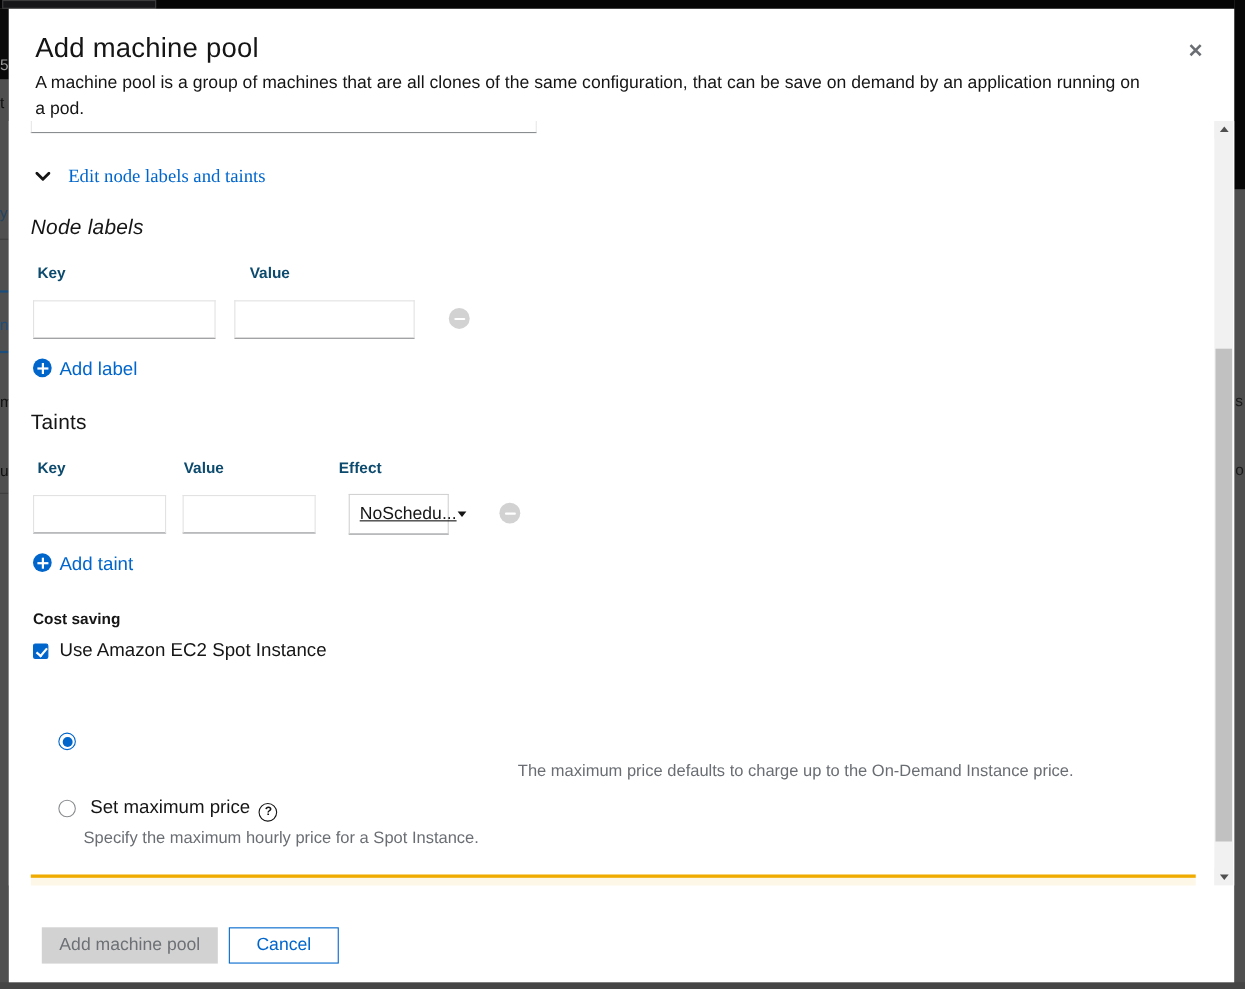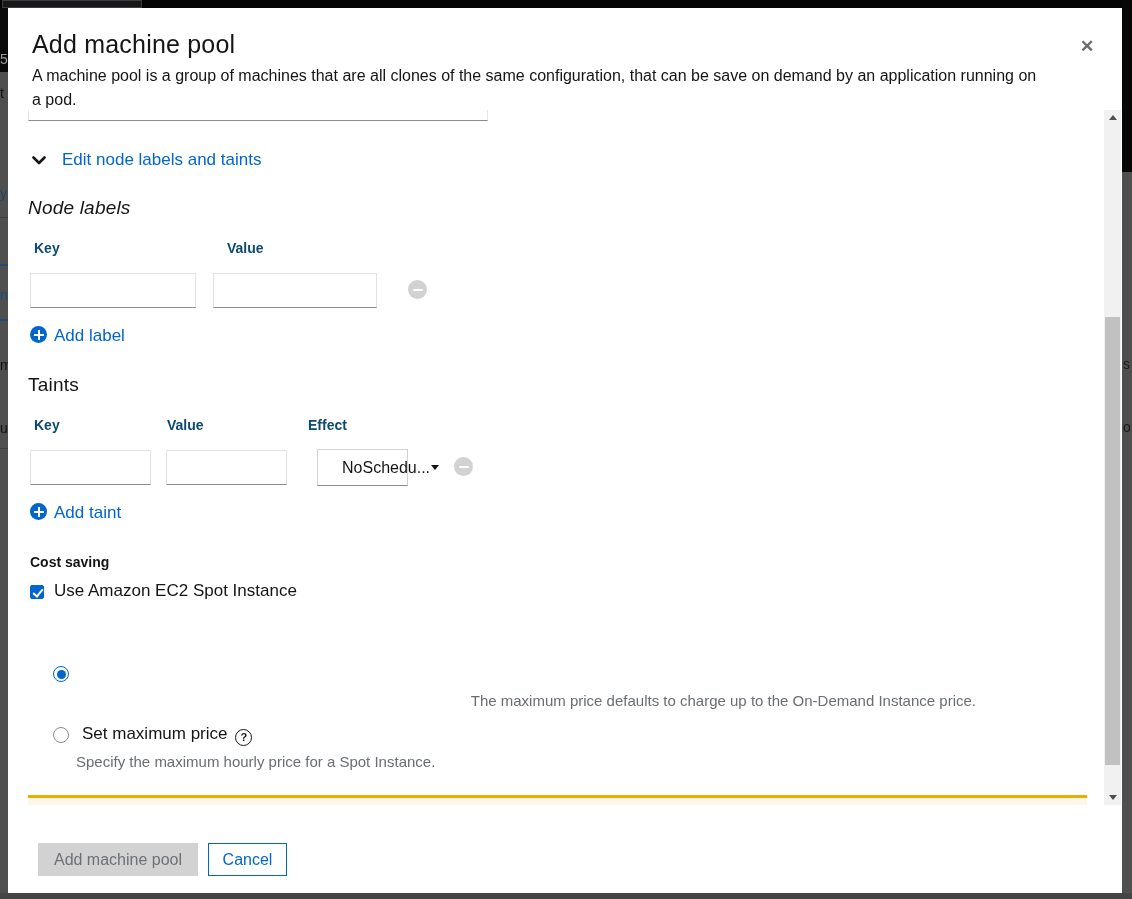--- a/index.html
+++ b/index.html
@@ -33,54 +33,54 @@
   .sb-btn { position:absolute; left:0; width:17px; height:16px; background:#f1f1f1; }
   .sb-up { top:0; } .sb-down { bottom:0; }
   .sb-tri-up { position:absolute; left:4.5px; top:5px; width:0; height:0; border-left:4px solid transparent; border-right:4px solid transparent; border-bottom:5px solid #505050; }
   .sb-tri-down { position:absolute; left:4.5px; top:6px; width:0; height:0; border-left:4px solid transparent; border-right:4px solid transparent; border-top:5px solid #505050; }
   .sb-thumb { position:absolute; left:1px; top:207px; width:15px; height:448px; background:#c1c1c1; }
 
   
   .cut-input { position:absolute; left:20px; top:0; width:460px; height:11px; background:#fff;
     border-left:1px solid #e7e7e7; border-right:1px solid #e7e7e7; border-bottom:1px solid #8a8d90; }
   .expand-row { position:absolute; left:24px; top:40px; display:flex; align-items:center; gap:16px; cursor:pointer; }
-  .expand-link { font-size:17px; color:#0066cc; }
+  .expand-link { font-size:17px; color:#0066cc;font-family:Liberation Serif, serif; }
   .sec-head { position:absolute; font-size:19px; font-weight:500; color:#151515; letter-spacing:.2px; }
   .col-label { position:absolute; font-size:14px; font-weight:700; color:#0c4a6e; }
   .txt-input { position:absolute; height:35px; background:#fff; border:1px solid #e2e2e2; border-bottom:1px solid #8a8d90;
     font-size:16px; padding:0 8px; font-family:"Liberation Sans",sans-serif; }
   .minus-btn { position:absolute; width:19px; height:19px; border:none; border-radius:50%; background:#d2d2d2; cursor:default; }
   .minus-btn::after { content:""; position:absolute; left:4.5px; top:8.5px; width:10px; height:2.5px; background:#fff; border-radius:1px; }
   .add-link { position:absolute; display:flex; align-items:flex-start; gap:7px; background:none; border:none; cursor:pointer;
     font-size:17px; color:#0066cc; font-family:"Liberation Sans",sans-serif; }
   .plus-ico { position:relative; width:17px; height:17px; border-radius:50%; background:#0066cc; flex:0 0 auto; }
   .plus-ico::before { content:""; position:absolute; left:3.5px; top:7.5px; width:10px; height:2px; background:#fff; }
   .plus-ico::after { content:""; position:absolute; left:7.5px; top:3.5px; width:2px; height:10px; background:#fff; }
   .select { position:absolute; height:37px; background:#fff; border:1px solid #d2d2d2; border-bottom:1px solid #8a8d90;
-    font-size:16px; color:#151515; display:flex; align-items:center; padding:0 6px 0 24px; cursor:pointer; }
+    font-size:16px; color:#151515; display:flex; align-items:center; padding:0 6px 0 9px; cursor:pointer;text-decoration:underline; }
   .select .caret { width:0; height:0; margin-left:1px; border-left:4.5px solid transparent; border-right:4.5px solid transparent; border-top:5.5px solid #151515; }
 
   .group-label { position:absolute; font-size:14px; font-weight:700; color:#151515; }
   .checkbox { position:absolute; width:14px; height:14px; border-radius:2px; cursor:pointer; border:1px solid #8a8d90; background:#fff; }
   .checkbox.checked { background:#0066cc; border-color:#0066cc; }
   .checkbox.checked::after { content:""; position:absolute; left:4px; top:1px; width:4px; height:8px;
     border:solid #fff; border-width:0 2px 2px 0; transform:rotate(40deg); }
   .ctl-label { position:absolute; font-size:17px; color:#151515; cursor:pointer; }
   .helper { position:absolute; font-size:15px; line-height:21px; color:#6a6e73; }
   .radio { position:absolute; width:16px; height:16px; border-radius:50%; border:1px solid #8a8d90; background:#fff; cursor:pointer; }
   .radio.checked { border-color:#0066cc; }
   .radio.checked::after { content:""; position:absolute; left:2.5px; top:2.5px; width:9px; height:9px; border-radius:50%; background:#0066cc; }
   .help-ico { display:inline-block; width:17px; height:17px; border:1.5px solid #151515; border-radius:50%;
     font-size:11px; font-weight:700; text-align:center; line-height:14px; color:#151515; vertical-align:-2px; margin-left:8px; cursor:pointer; }
   .alert-warn { position:absolute; left:20px; top:685px; width:1059px; height:15px; background:#fdf7e7; border-top:3px solid #f0ab00; }
 
   
   .btn { position:absolute; height:33px; font-size:16px; font-family:"Liberation Sans",sans-serif; cursor:pointer; border-radius:0; }
   .btn-primary-disabled { left:30px; top:835px; width:160px; background:#d2d2d2; border:none; color:#6d7175; }
-  .btn-secondary { left:200px; top:835px; width:79px; background:#fff; border:1px solid #0066cc; color:#0066cc; }
+  .btn-secondary { left:200px; top:835px; width:100px; background:#fff; border:1px solid #0066cc; color:#0066cc; }
 </style>
 </head>
 <body>
 
 <div id="screen">
 
   <div class="bk-top">
     <div class="bk-top-box"></div>
   </div>
   <div class="bk-left">

